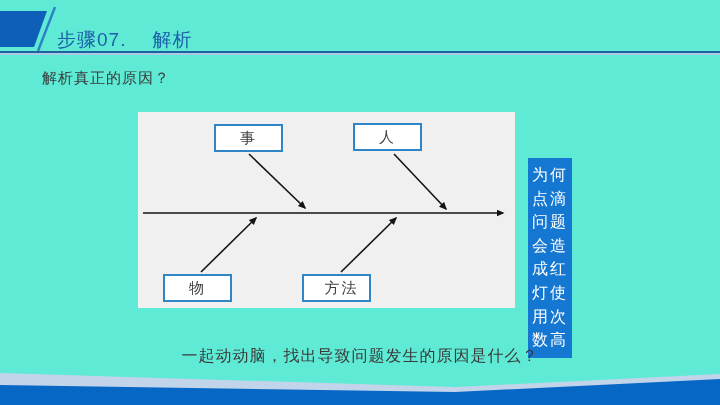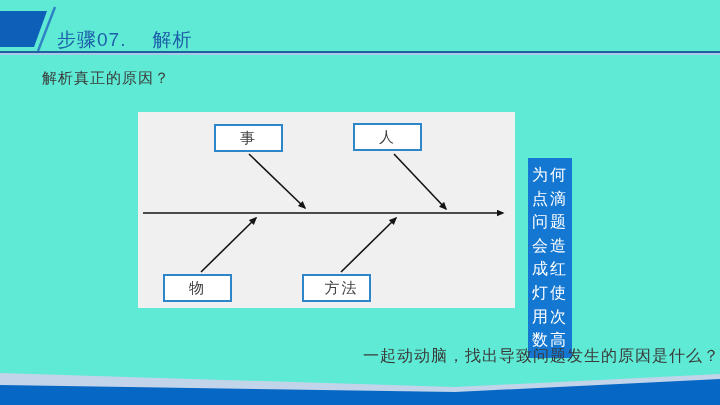--- a/index.html
+++ b/index.html
@@ -97,21 +97,21 @@
     color: #ffffff;
     text-align: center;
     word-break: break-all;
     letter-spacing: 2px;
   }
   
   .caption {
     position: absolute;
     left: 0; top: 346px;
     width: 720px;
-    text-align: right;
+    text-align: center;
     font-size: 16px;
     color: #3a3a3a;
     letter-spacing: 1px;
   }
   
   .deco-bottom {
     position: absolute;
     left: 0; bottom: 0;
     width: 720px; height: 40px;
   }

